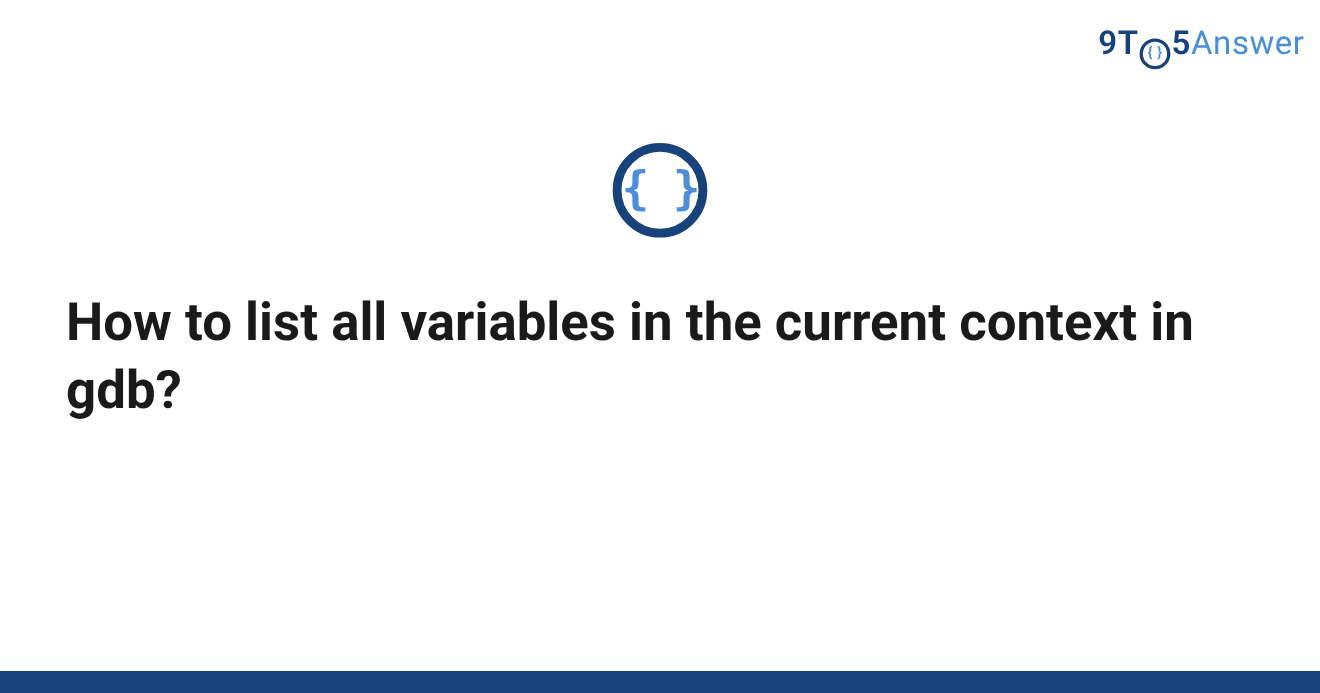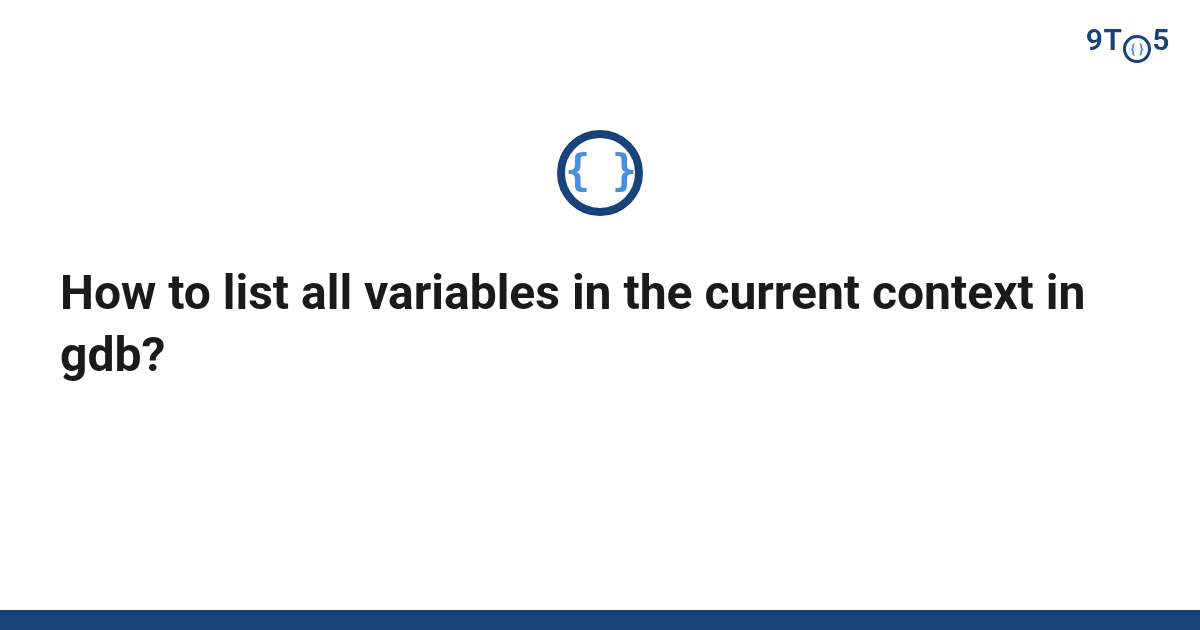--- a/index.html
+++ b/index.html
@@ -11,21 +11,21 @@
       width: 1200px;
       height: 630px;
       font-family: -apple-system, BlinkMacSystemFont, "Segoe UI", Roboto, Helvetica, Arial, sans-serif;
       background: #ffffff;
       position: relative;
       overflow: hidden;
     }
     .logo-wrap {
       position: absolute;
       top: 22px;
-      right: 30px;
+      right: 14px;
       display: flex;
       align-items: baseline;
       font-size: 30px;
       font-weight: 600;
       letter-spacing: 0.5px;
     }
     .logo-9t {
       color: #17427a;
     }
     .logo-circle {
@@ -99,20 +99,21 @@
   </style>
 </head>
 <body>
 
 <div class="logo-wrap">
   <span class="logo-9t">9T</span>
   <span class="logo-circle">
     <span class="logo-circle-inner">{ }</span>
   </span>
   <span class="logo-5">5</span>
+  <span class="logo-answer">Answer</span>
 </div>
 
 <div class="center-icon">
   <span class="center-icon-glyph">{ }</span>
 </div>
 
 <h1 class="title">How to list all variables in the current context in gdb?</h1>
 
 <div class="footer-bar"></div>
 

